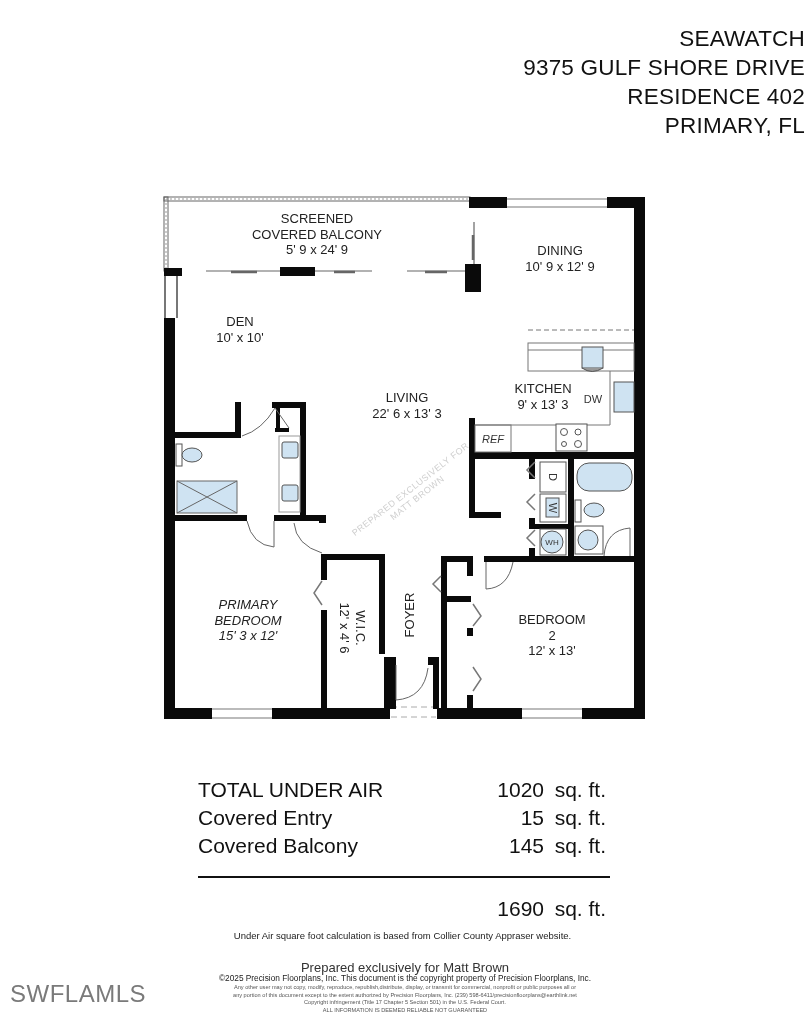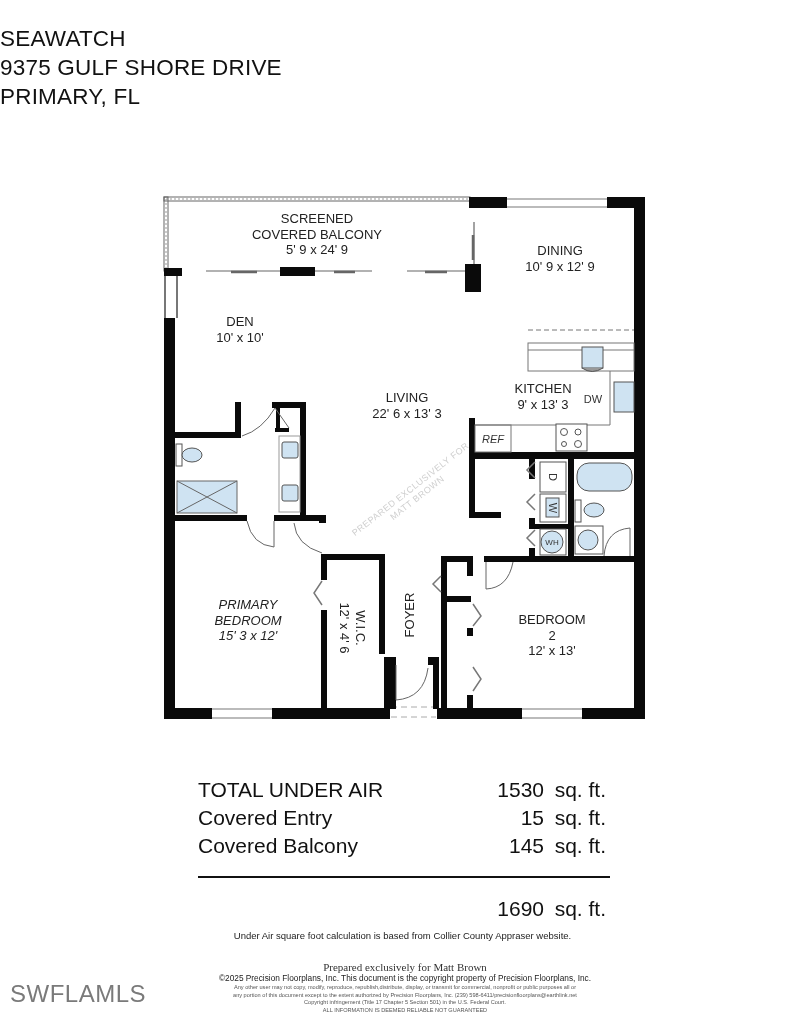--- a/index.html
+++ b/index.html
@@ -1,19 +1,19 @@
 <!DOCTYPE html>
 <html><head>
 <meta charset="utf-8">
 <style>
   * { box-sizing: border-box; margin: 0; padding: 0; }
   html, body { width: 805px; height: 1024px; background: #ffffff; overflow: hidden; }
   body { position: relative; font-family: "Liberation Sans", sans-serif; color: #111; }
 
-  .title-block { position: absolute; left: 0; top: 24px; width: 805px; text-align: left; }
+  .title-block { position: absolute; left: 0; top: 24px; width: 805px; text-align: right; }
   .title-line { font-size: 22.5px; line-height: 29px; letter-spacing: 0.2px; color: #111; }
 
   .plan { position: absolute; left: 0; top: 0; width: 685px; height: 1024px; pointer-events: none; }
   .plan svg { position: absolute; left: 0; top: 0; }
 
   .room-label { position: absolute; text-align: center; font-size: 13px; line-height: 15.5px; color: #222; white-space: nowrap; transform: translateX(-50%); }
   .room-label.vert { transform: translate(-50%, -50%) rotate(-90deg); }
   .room-label.vert-cw { transform: translate(-50%, -50%) rotate(90deg); }
   .fix-label { position: absolute; font-size: 11px; color: #333; transform: translate(-50%, -50%); white-space: nowrap; }
   .fix-label.rot { transform: translate(-50%, -50%) rotate(90deg); }
@@ -27,32 +27,33 @@
   .area-row .unit { position: absolute; right: 4px; }
   .area-divider { position: absolute; left: 198px; top: 876px; width: 412px; height: 2px; background: #111; }
   .total-row { position: absolute; left: 198px; top: 895px; width: 412px; height: 28px; font-size: 21px; line-height: 28px; }
   .total-row .lbl { position: absolute; left: 0; }
   .total-row .val { position: absolute; right: 66px; }
   .total-row .unit { position: absolute; right: 4px; }
 
   .calc-note { position: absolute; left: 0; top: 930px; width: 805px; text-align: center; font-size: 9.5px; color: #222; }
 
   .footer { position: absolute; left: 170px; top: 962px; width: 470px; text-align: center; color: #333; }
-  .footer .prepared { font-size: 11px; line-height: 11px; font-family: Liberation Serif, serif; }
+  .footer .prepared { font-size: 13px; line-height: 11px; }
   .footer .copyright { font-size: 8.3px; line-height: 11px; color: #222; }
   .footer .fine { font-size: 5.6px; line-height: 7.5px; color: #555; }
 
   .mls-logo { position: absolute; left: 10px; top: 980px; font-size: 24px; letter-spacing: 0.5px; color: #7a7a7a; font-family: "Liberation Sans", sans-serif; }
 </style>
 </head>
 <body>
 
 <div class="title-block">
   <div class="title-line">SEAWATCH</div>
   <div class="title-line">9375 GULF SHORE DRIVE</div>
+  <div class="title-line">RESIDENCE 402</div>
   <div class="title-line">PRIMARY, FL</div>
 </div>
 
 <div class="plan">
   <svg width="805" height="1024" viewBox="0 0 805 1024">
     <g fill="#0a0a0a">
 
       <rect x="164" y="197" width="306" height="4" fill="none" stroke="#666" stroke-width="1"></rect>
       <line x1="166" y1="199" x2="468" y2="199" stroke="#999" stroke-width="1" stroke-dasharray="2,2"></line>
       <rect x="164" y="197" width="4" height="74" fill="none" stroke="#666" stroke-width="1"></rect>
@@ -273,21 +274,21 @@
 
   <div class="watermark">
     <div>PREPARED EXCLUSIVELY FOR</div>
     <div>MATT BROWN</div>
   </div>
 </div>
 
 <div class="area-table">
   <div class="area-row">
     <span class="lbl">TOTAL UNDER AIR</span>
-    <span class="val">1530</span>
+    <span class="val">1020</span>
     <span class="unit">sq. ft.</span>
   </div>
   <div class="area-row">
     <span class="lbl">Covered Entry</span>
     <span class="val">15</span>
     <span class="unit">sq. ft.</span>
   </div>
   <div class="area-row">
     <span class="lbl">Covered Balcony</span>
     <span class="val">145</span>

